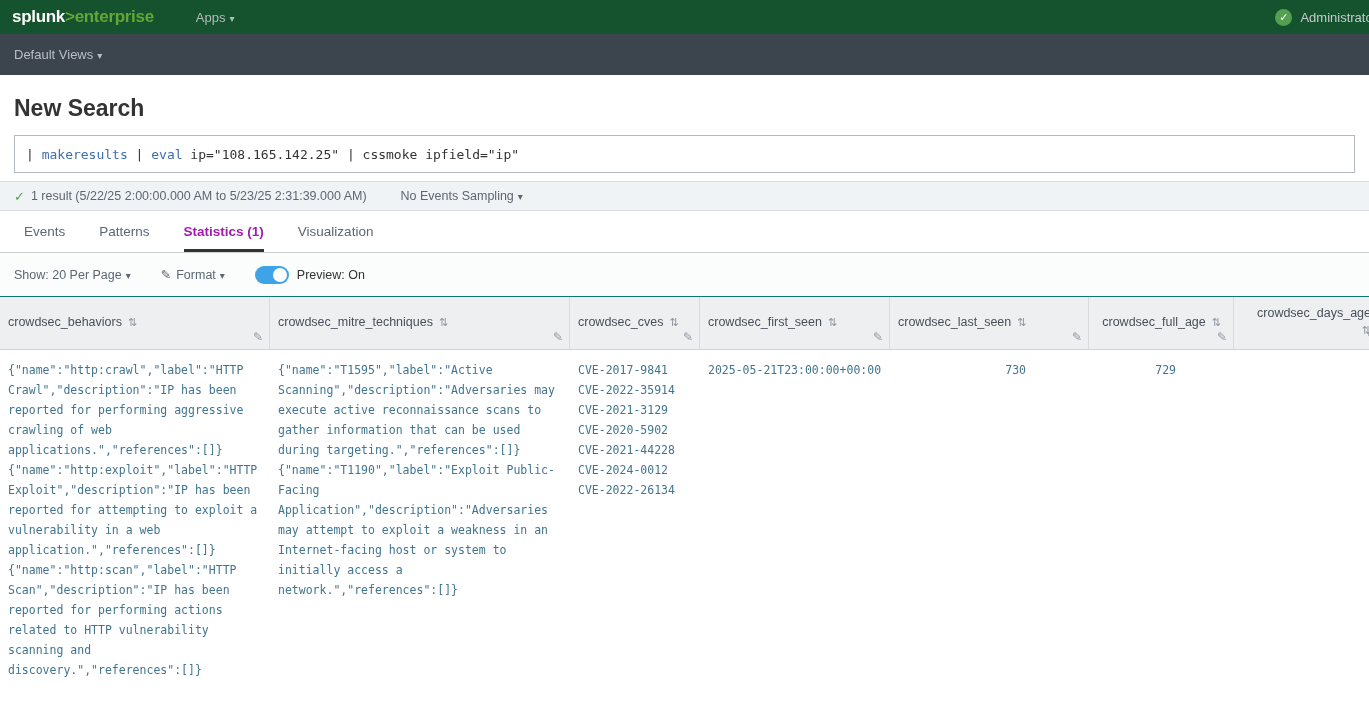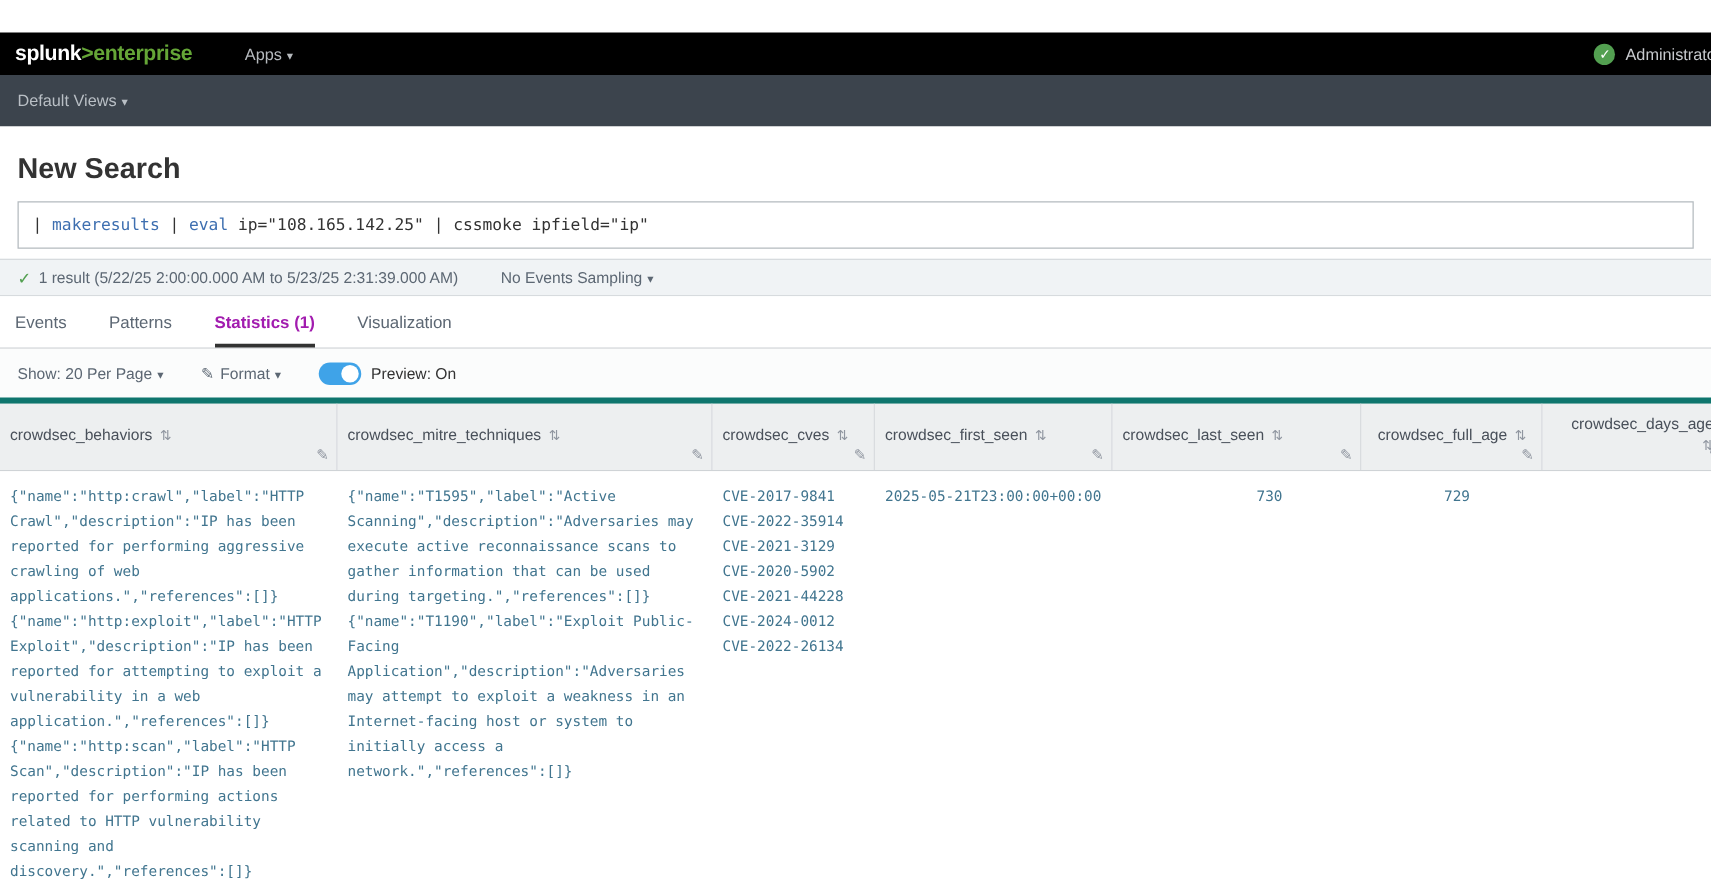--- a/index.html
+++ b/index.html
@@ -3,21 +3,21 @@
 <meta charset="utf-8">
 <style>
   * { box-sizing: border-box; }
   html,body { margin:0; padding:0; }
   body {
     width:1369px; height:712px; overflow:hidden; background:#fff;
     font-family:"Liberation Sans", sans-serif; color:#333;
   }
 
   
-  .topbar { height:34px; background:#000000; display:flex; align-items:center; padding-left:12px;margin-top:26px; }
+  .topbar { height:34px; background:#14532d; display:flex; align-items:center; padding-left:12px; }
   .logo { font-size:17px; font-weight:bold; letter-spacing:-0.3px; cursor:pointer; white-space:nowrap; }
   .logo-splunk { color:#fff; }
   .logo-ent { color:#65a637; }
   .topbar-menu { margin-left:42px; color:#b5b9bd; font-size:13px; cursor:pointer; white-space:nowrap; }
   .topbar-right { margin-left:auto; display:flex; align-items:center; gap:8px; margin-right:-8px; }
   .health-badge { width:17px; height:17px; border-radius:50%; background:#53a051; color:#fff;
     font-size:11px; display:flex; align-items:center; justify-content:center; cursor:pointer; flex:0 0 auto; }
   .username { color:#c7cace; font-size:13px; white-space:nowrap; cursor:pointer; }
 
   
@@ -33,28 +33,28 @@
   .q-cmd { color:#3e6fb0; }
 
   
   .resultbar { margin-top:8px; height:30px; background:#f0f3f5; border-top:1px solid #d7dbde;
     border-bottom:1px solid #d7dbde; display:flex; align-items:center; padding:0 14px;
     font-size:12.5px; color:#5c6773; }
   .check-icon { color:#53a051; margin-right:6px; font-size:13px; }
   .sampling { margin-left:34px; cursor:pointer; color:#5c6773; }
 
   
-  .tabs { display:flex; padding:0 12px; border-bottom:1px solid #ccd0d3; height:42px; align-items:stretch; background:#fff; }
+  .tabs { display:flex; padding:0 24px; border-bottom:1px solid #ccd0d3; height:42px; align-items:stretch; background:#fff; }
   .tab { display:flex; align-items:center; margin-right:34px; font-size:13.5px; color:#5c6773;
     cursor:pointer; border-bottom:3px solid transparent; padding-top:3px; }
   .tab.active { color:#a21caf; font-weight:bold; border-bottom-color:#333; }
 
   
   .controlsbar { height:44px; display:flex; align-items:center; padding:0 14px; background:#fbfcfc;
-    border-bottom:5px solid #0f766e; font-size:12.5px; color:#5c6773; }
+    border-bottom:1px solid #0f766e; font-size:12.5px; color:#5c6773; }
   .ctrl { margin-right:30px; cursor:pointer; white-space:nowrap; }
   .caret { margin-left:4px; font-size:10px; color:inherit; }
   .pencil-inline { margin-right:5px; color:#5c6773; }
   .toggle { width:34px; height:18px; border-radius:9px; background:#3fa3e8; position:relative;
     margin-right:8px; cursor:pointer; flex:0 0 auto; }
   .toggle .knob { position:absolute; top:2px; right:2px; width:14px; height:14px; border-radius:50%; background:#fff; }
   .preview-label { color:#333; }
 
   
   .table-wrap { width:1384px; }

